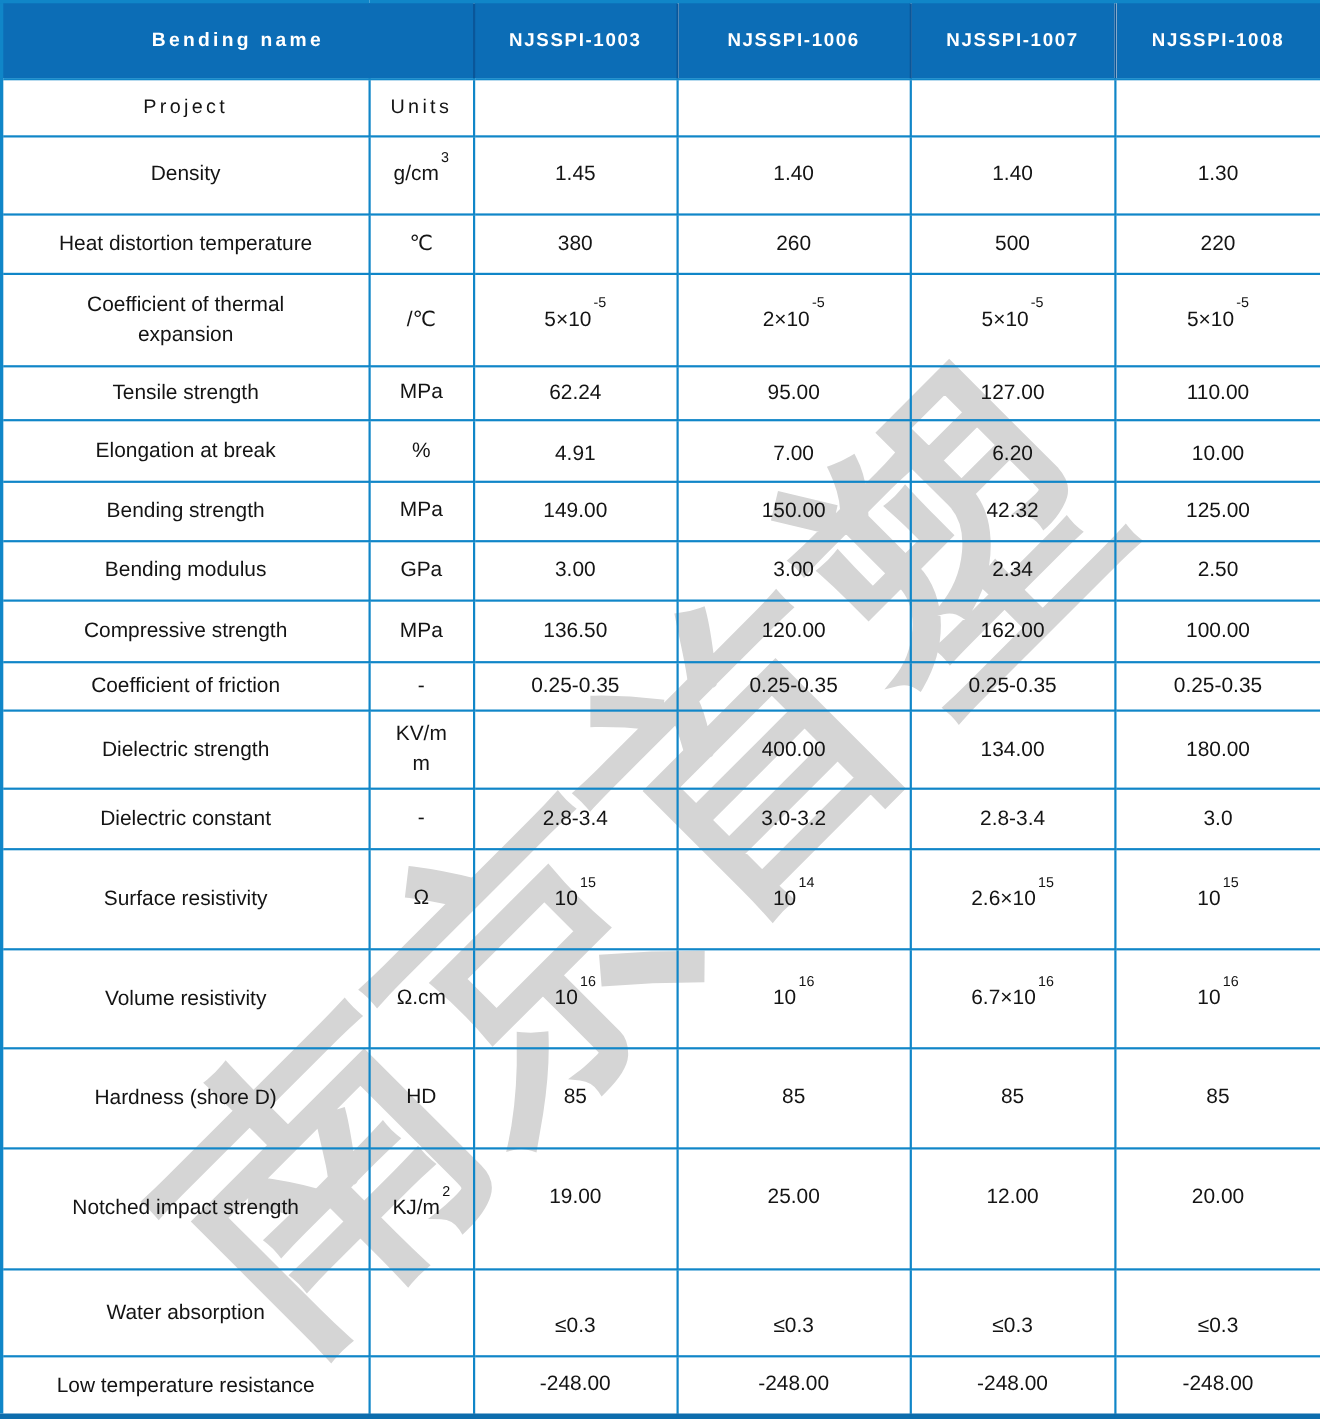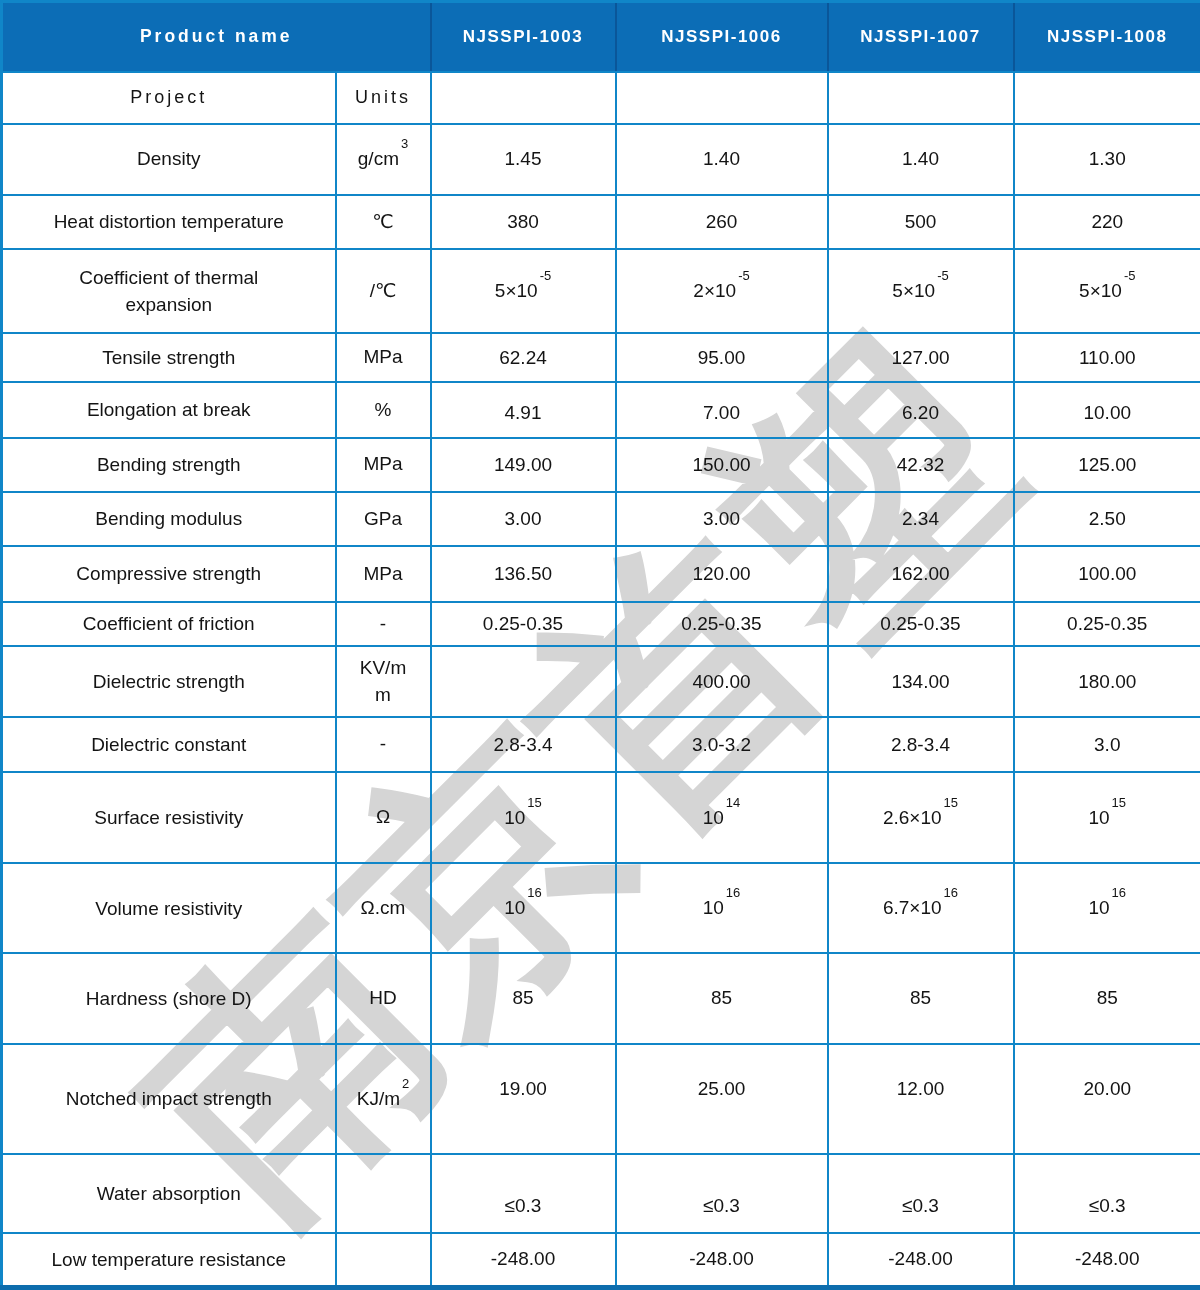--- a/index.html
+++ b/index.html
@@ -114,21 +114,21 @@
     <colgroup>
       <col style="width:334px">
       <col style="width:95px">
       <col style="width:185px">
       <col style="width:212px">
       <col style="width:186px">
       <col style="width:188px">
     </colgroup>
     <thead>
       <tr class="header-row" style="height:70px">
-        <th colspan="2" class="product-name-cell">Product name</th>
+        <th colspan="2" class="product-name-cell">Bending name</th>
         <th>NJSSPI-1003</th>
         <th>NJSSPI-1006</th>
         <th>NJSSPI-1007</th>
         <th>NJSSPI-1008</th>
       </tr>
       <tr class="subheader-row" style="height:52px">
         <td>Project</td>
         <td>Units</td>
         <td></td>
         <td></td>

